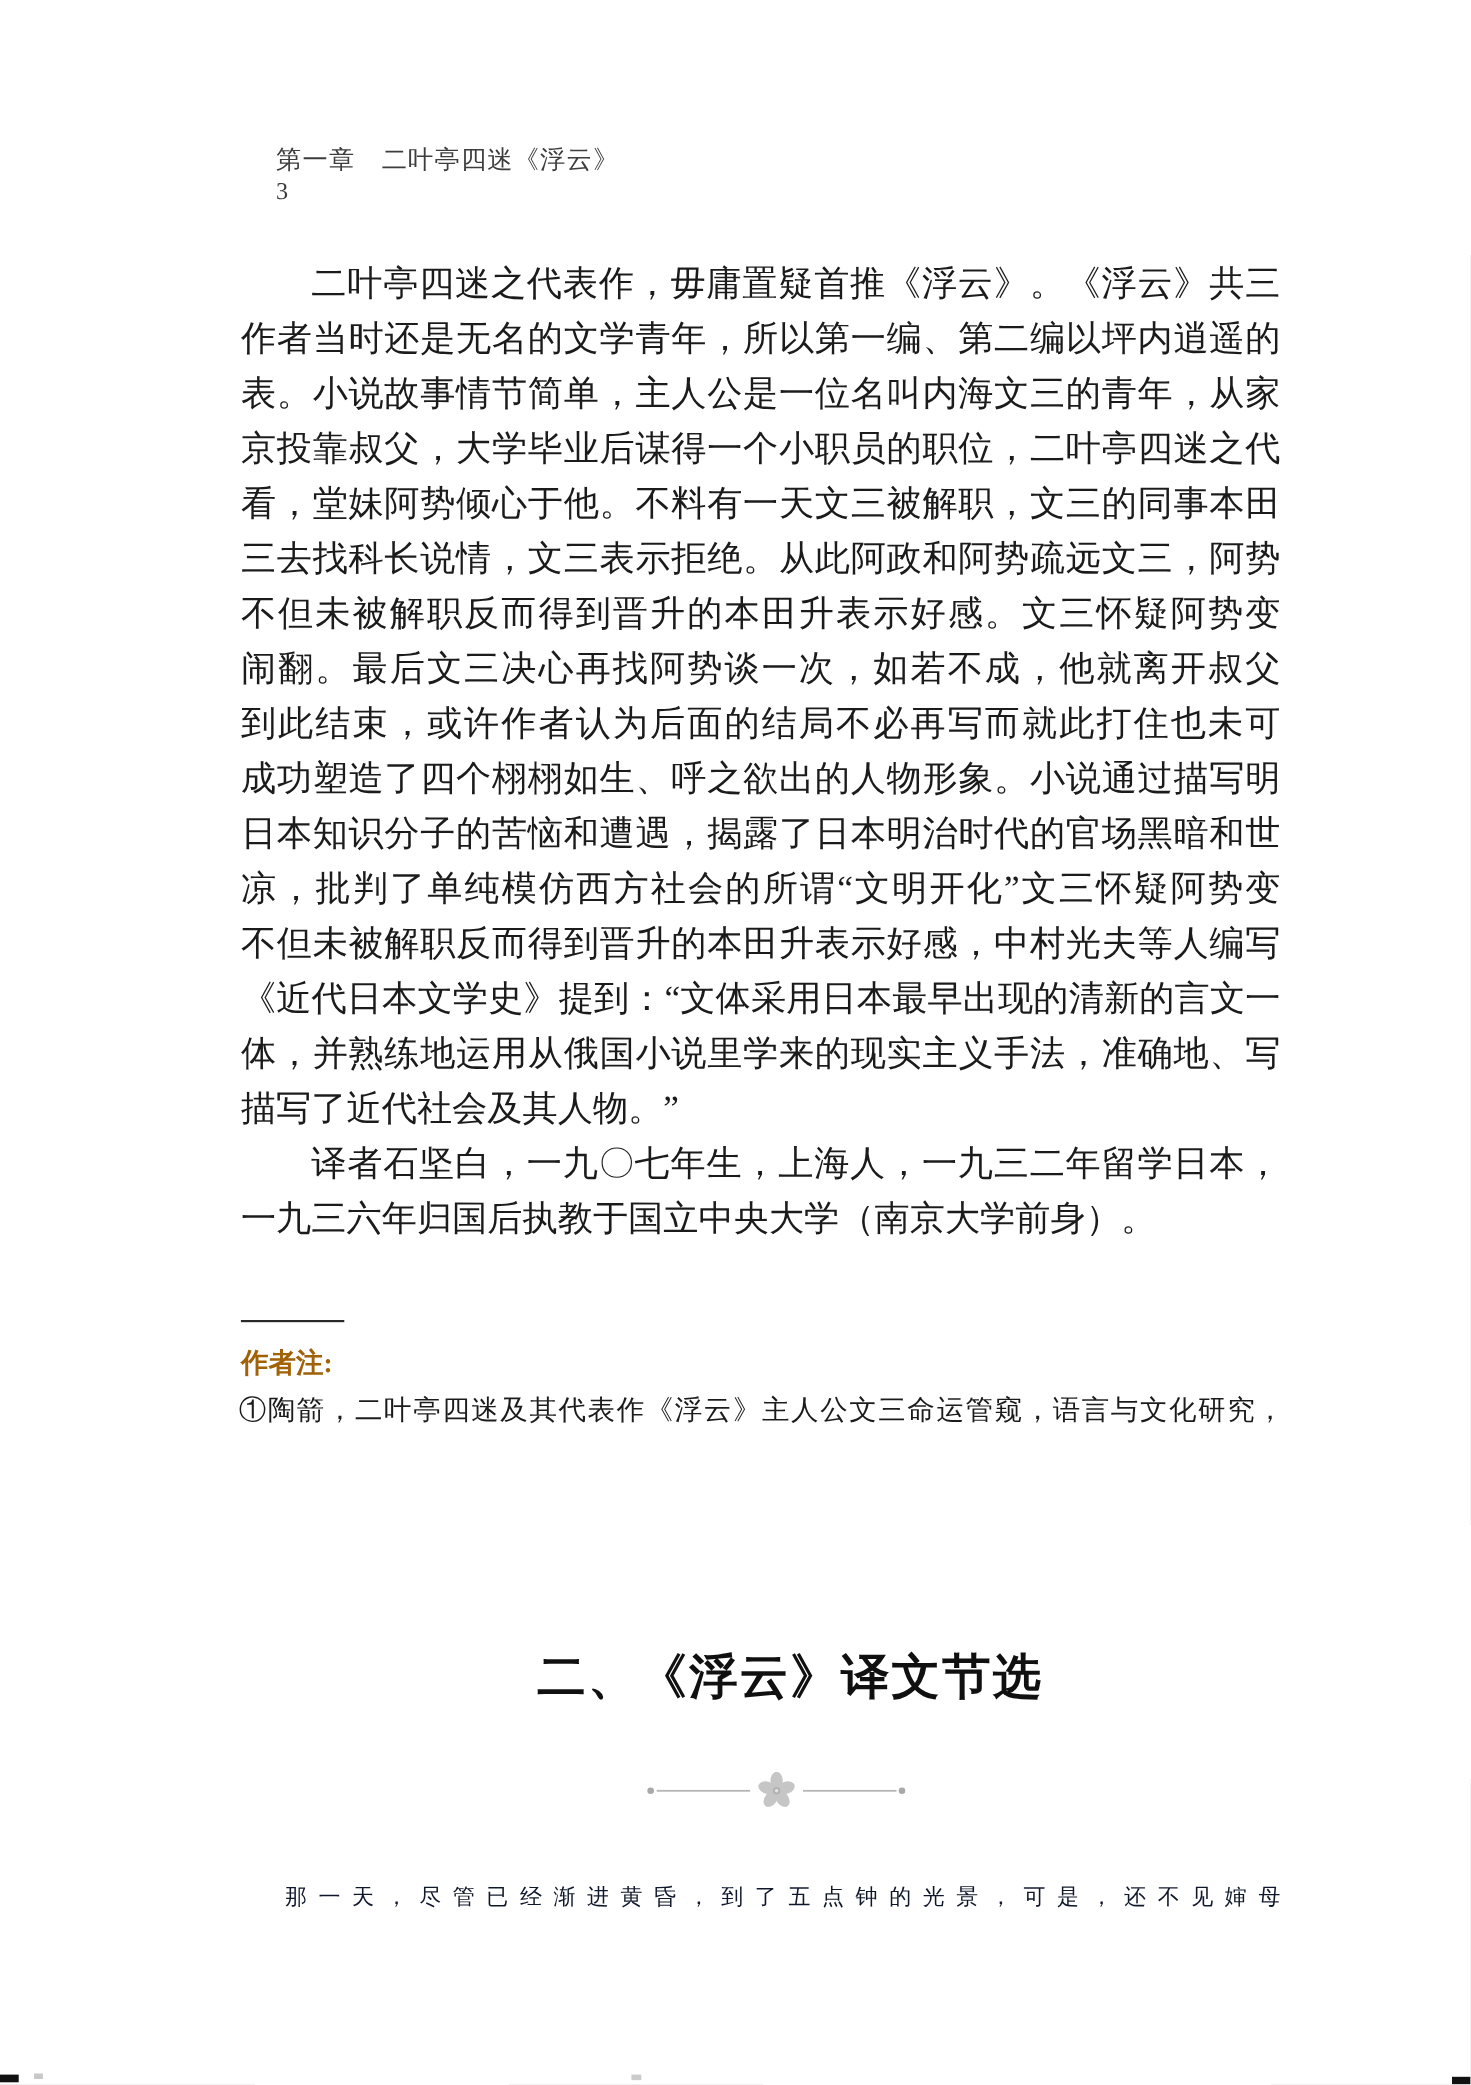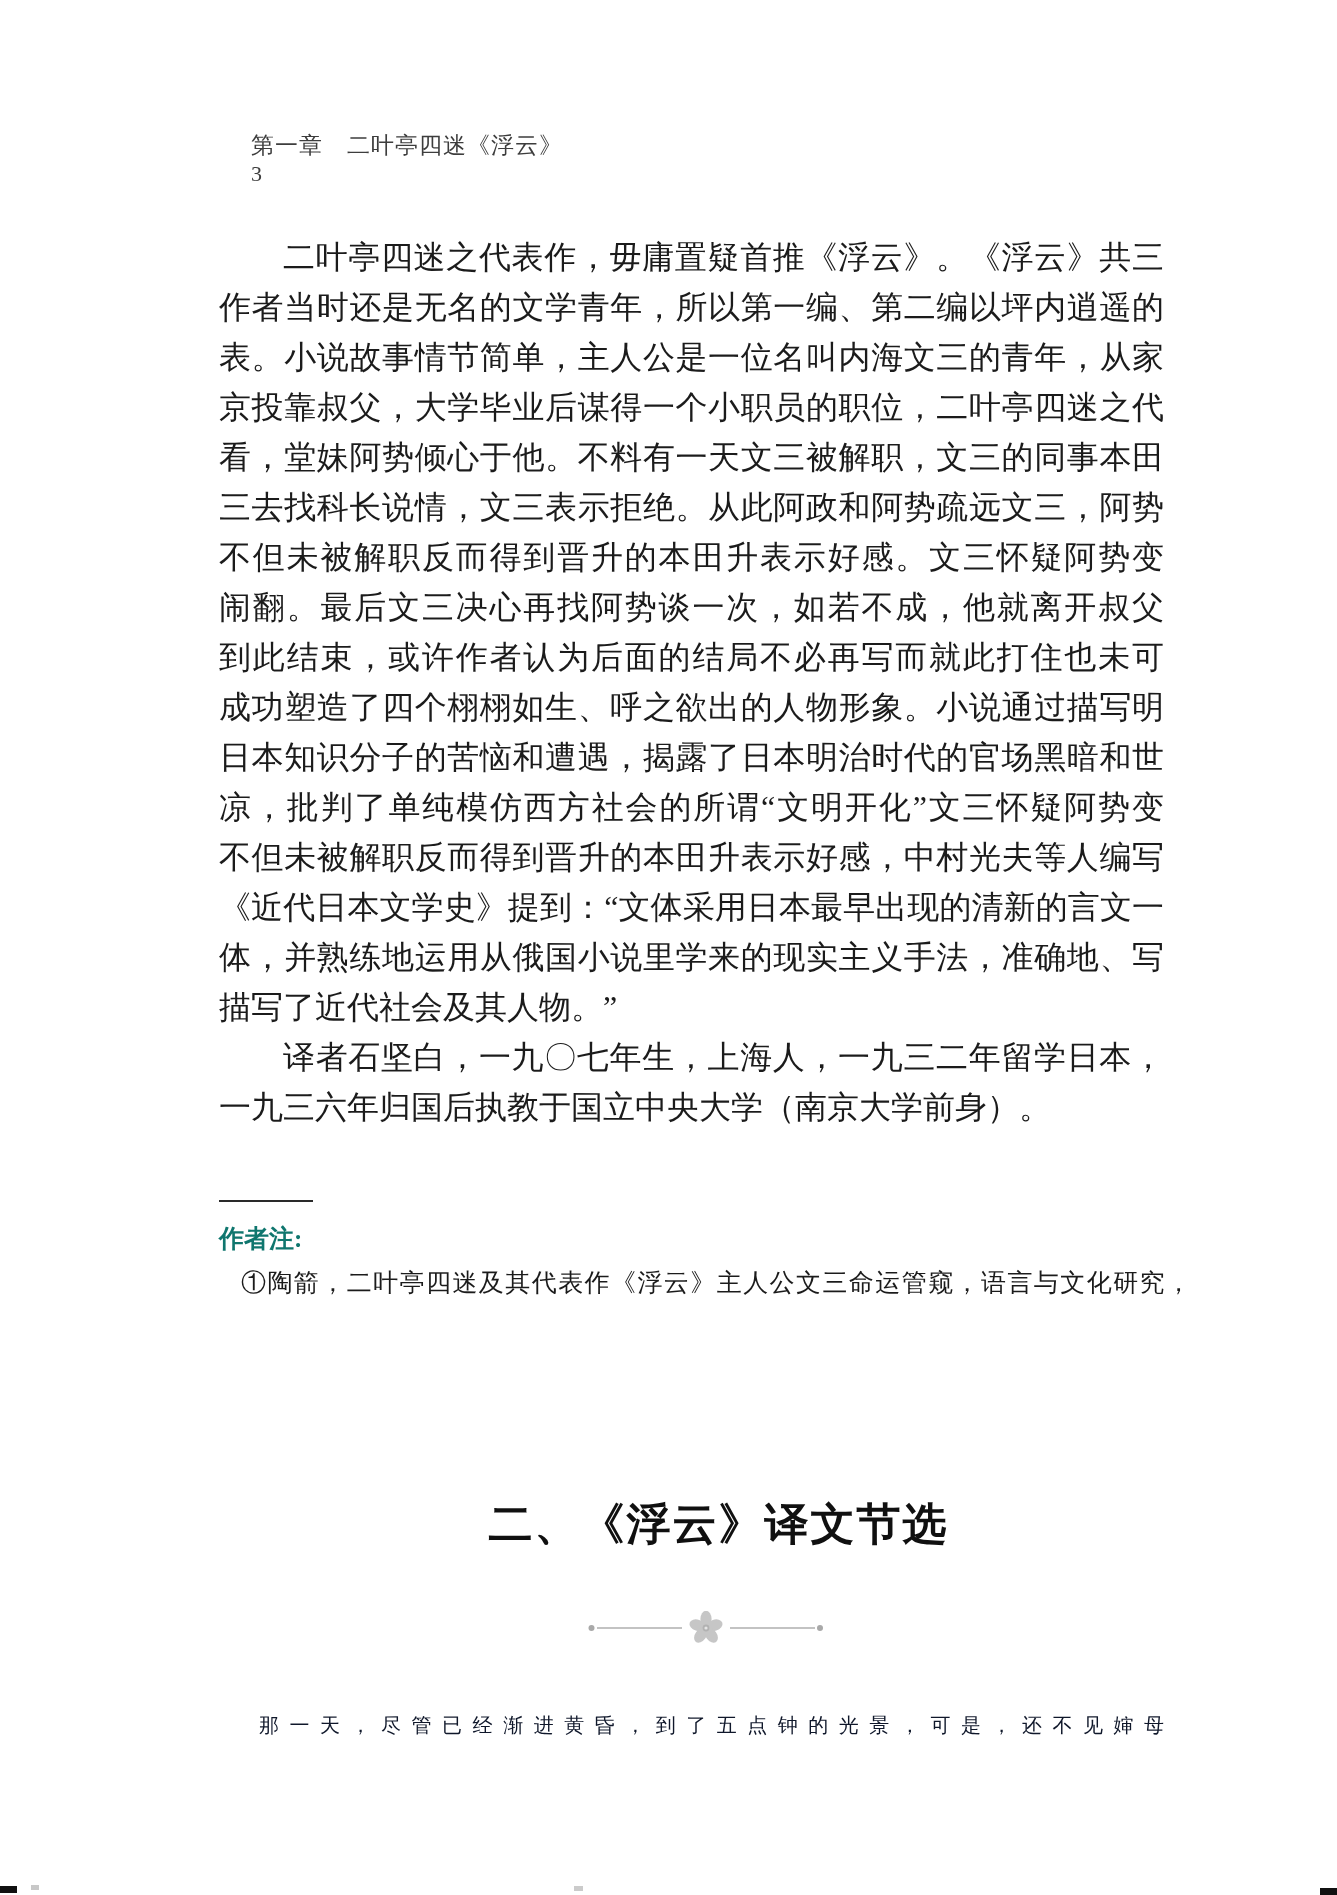--- a/index.html
+++ b/index.html
@@ -31,25 +31,25 @@
   .jl { text-align:justify; text-align-last:justify; text-justify:inter-ideograph; }
   .indent { text-indent:2em; }
 
   
   .footnote-rule {
     position:absolute; top:1200px; left:219px; width:94px; height:2px;
     background:#2a2a2a;
   }
   .footnote-label {
     position:absolute; top:1222px; left:219px;
-    font-size:25px; font-weight:bold; color:#0f766e;
+    font-size:25px; font-weight:bold; color:#a16207;
   }
   .footnote-block {
     position:absolute; top:1258px; left:217px; width:950px;
-    font-size:25px; color:#1b1b1b;margin-left:24px;
+    font-size:25px; color:#1b1b1b;
   }
   .fline { height:50px; line-height:50px; overflow:hidden; }
   .fline-cont { text-indent:27px; }
 
   
   .section-heading {
     position:absolute; top:1497px; left:246px; width:945px;
     text-align:center; font-size:44px; font-weight:bold; color:#101010;
     letter-spacing:2px; line-height:1.25;
   }

